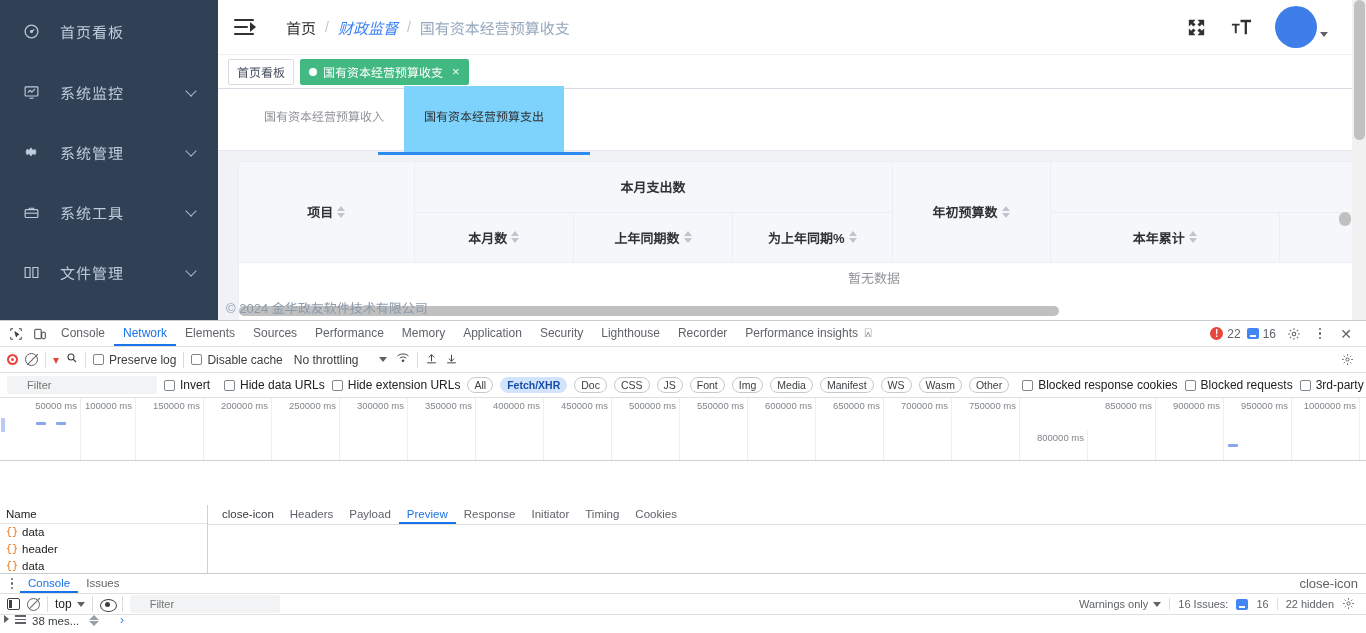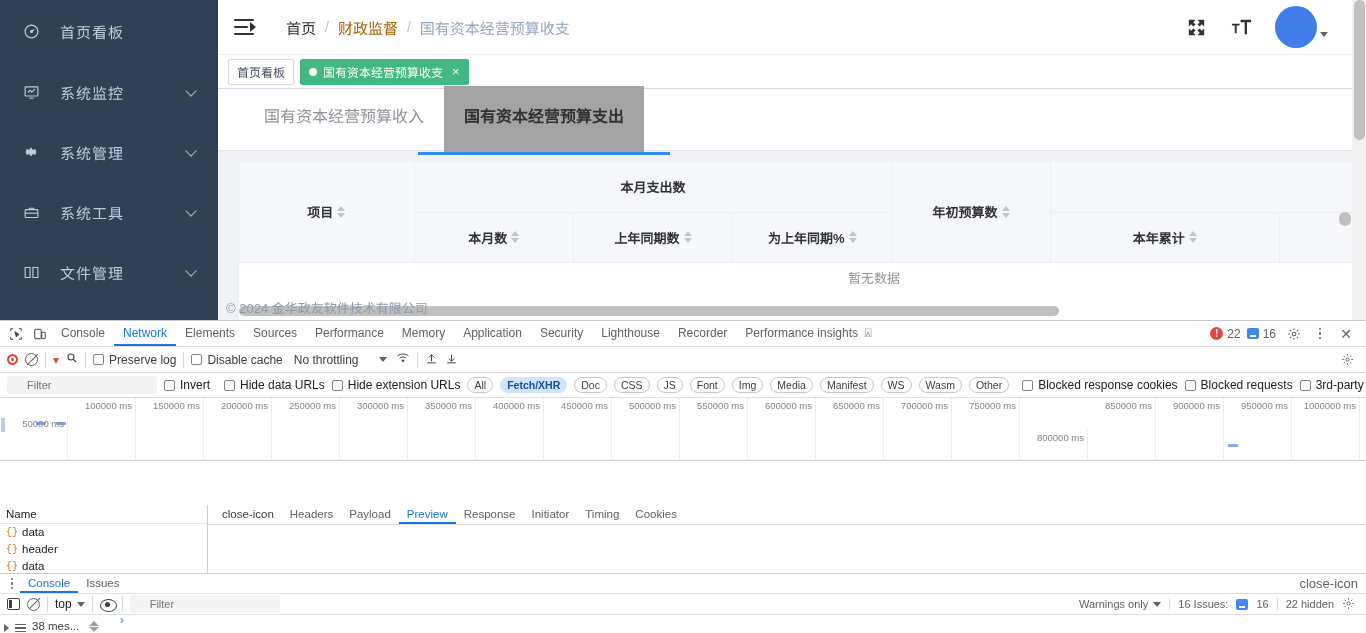--- a/index.html
+++ b/index.html
@@ -49,21 +49,21 @@
   .hamburger i { position:absolute; left:0; height:2px; background:#303133; border-radius:1px; }
   .hamburger i:nth-child(1){ top:0; width:20px; }
   .hamburger i:nth-child(2){ top:7px; width:14px; }
   .hamburger i:nth-child(3){ top:14px; width:20px; }
   .hamburger .tri {
     position:absolute; right:0; top:3px; width:0;height:0;
     border-top:5px solid transparent; border-bottom:5px solid transparent; border-left:6px solid #303133;
   }
   .breadcrumb { margin-left:30px; font-size:15px; display:flex; align-items:center; gap:0; }
   .bc-first { color:#303133; }
-  .bc-link { color:#a16207; cursor:pointer; }
+  .bc-link { color:#3b82f6; cursor:pointer;font-style:italic; }
   .bc-cur { color:#97a8be; }
   .bc-sep { color:#c0c4cc; margin:0 9px; font-size:14px; }
   .nav-right { margin-left:auto; display:flex; align-items:center; gap:22px; padding-right:22px; }
   .ico-btn { cursor:pointer; color:#5a5e66; display:flex; align-items:center; justify-content:center; }
   .avatar-wrap { display:flex; align-items:center; gap:3px; cursor:pointer; }
   .avatar { width:42px; height:42px; border-radius:50%; background:#3f7ee8; }
   .avatar-caret { width:0;height:0;border-left:4px solid transparent;border-right:4px solid transparent;border-top:5px solid #606266; margin-top:14px; }
 
   
   .tags-view {
@@ -79,22 +79,22 @@
   .tag.active { background:#42b983; border-color:#42b983; color:#fff; }
   .tag .dot { width:8px;height:8px;border-radius:50%;background:#fff;margin-right:6px;display:inline-block; }
   .tag .close { margin-left:9px; font-size:13px; line-height:1; opacity:.95; }
 
   
   .content { padding:0; background:#f0f2f5; height:231px; position:relative; }
   .page-tabs {
     background:#fff; height:62px; display:flex; align-items:center; padding:0 0 0 26px;
     position:relative; border-bottom:1px solid #e4e7ed;
   }
-  .ptab { font-size:16px; color:#909399; padding:0 20px; height:68px; line-height:62px; cursor:pointer; }
-  .ptab.active { color:#303133; background:#a3a3a3; position:relative;font-weight:bold; }
+  .ptab { font-size:12px; color:#909399; padding:0 20px; height:68px; line-height:62px; cursor:pointer; }
+  .ptab.active { color:#303133; background:#7dd3fc; position:relative; }
   .ptab.active::after {
     content:""; position:absolute; left:-26px; right:-26px; bottom:-1px; height:3px; background:#2d8cf0;
   }
 
   
   .table-wrap {
     margin:10px 12px 0 20px; background:#fff; height:160px; position:relative;
     border:1px solid #ebeef5; overflow:hidden;
   }
   .tbl { width:1270px; border-collapse:collapse; table-layout:fixed; }
@@ -223,21 +223,21 @@
   .kebab { width:16px; display:flex; flex-direction:column; align-items:center; gap:2px; cursor:pointer;}
   .kebab i { width:2.5px;height:2.5px;border-radius:50%;background:#5f6368; }
   .drawer-close { position:absolute; right:8px; top:3px; cursor:pointer; color:#5f6368; font-size:13px; line-height:1;}
   .drawer-tools { height:21px; display:flex; align-items:center; gap:7px; padding:0 7px; border-bottom:1px solid #e0e0e0; position:relative;}
   .dock-ico { width:13px;height:12px;border:1.5px solid #3c4043; border-radius:2px; position:relative; display:inline-block;}
   .dock-ico::after{content:"";position:absolute;left:1px;top:1px;bottom:1px;width:3px;background:#3c4043;}
   .eye { width:15px; height:11px; position:relative; display:inline-block; }
   .eye::before{content:"";position:absolute;left:0;top:0;width:15px;height:11px;border:1.3px solid #3c4043;border-radius:50% 50%;}
   .eye::after{content:"";position:absolute;left:5px;top:3px;width:5px;height:5px;border-radius:50%;background:#3c4043;}
   .drawer-right { margin-left:auto; display:flex; align-items:center; gap:8px; font-size:11px; color:#5f6368; padding-right:4px;}
-  .console-row { height:17px; display:flex; align-items:flex-end; gap:6px; padding-left:4px; font-size:11.5px; color:#3c4043; position:relative;}
+  .console-row { height:17px; display:flex; align-items:flex-start; gap:6px; padding-left:4px; font-size:11.5px; color:#3c4043; position:relative;}
   .tri-right { width:0;height:0;border-top:4px solid transparent;border-bottom:4px solid transparent;border-left:5px solid #5f6368; }
   .list-ico { display:inline-flex;flex-direction:column;gap:2px; }
   .list-ico i { width:11px;height:1.5px;background:#5f6368; }
   .spin { display:inline-flex;flex-direction:column; gap:1px; margin-left:4px;}
   .spin .u { width:0;height:0;border-left:5px solid transparent;border-right:5px solid transparent;border-bottom:5px solid #9aa0a6;}
   .spin .d { width:0;height:0;border-left:5px solid transparent;border-right:5px solid transparent;border-top:5px solid #9aa0a6;}
   .console-prompt { position:absolute; left:120px; top:-2px; color:#4285f4; font-size:12px; }
 </style>
 </head>
 <body>
@@ -601,21 +601,21 @@
         <span class="cb"></span>
         <span>3rd-party requests</span>
       </label>
     </div>
 
     <div class="dt-timeline">
       <div class="tl-overview-left"></div>
       <div class="tl-bar" style="left:36px; top:24px; width:10px;"></div>
       <div class="tl-bar" style="left:56px; top:24px; width:10px;"></div>
       <div class="tl-bar" style="left:1228px; top:46px; width:10px;"></div>
-      <div class="tl-cell" style="left:0px;width:68px;margin-top:18px;">
+      <div class="tl-cell" style="left:13px;width:68px;">
           <span class="tl-label">50000 ms</span>
         </div>
       <div class="tl-cell" style="left:68px;width:68px;">
           <span class="tl-label">100000 ms</span>
         </div>
       <div class="tl-cell" style="left:136px;width:68px;">
           <span class="tl-label">150000 ms</span>
         </div>
       <div class="tl-cell" style="left:204px;width:68px;">
           <span class="tl-label">200000 ms</span>

